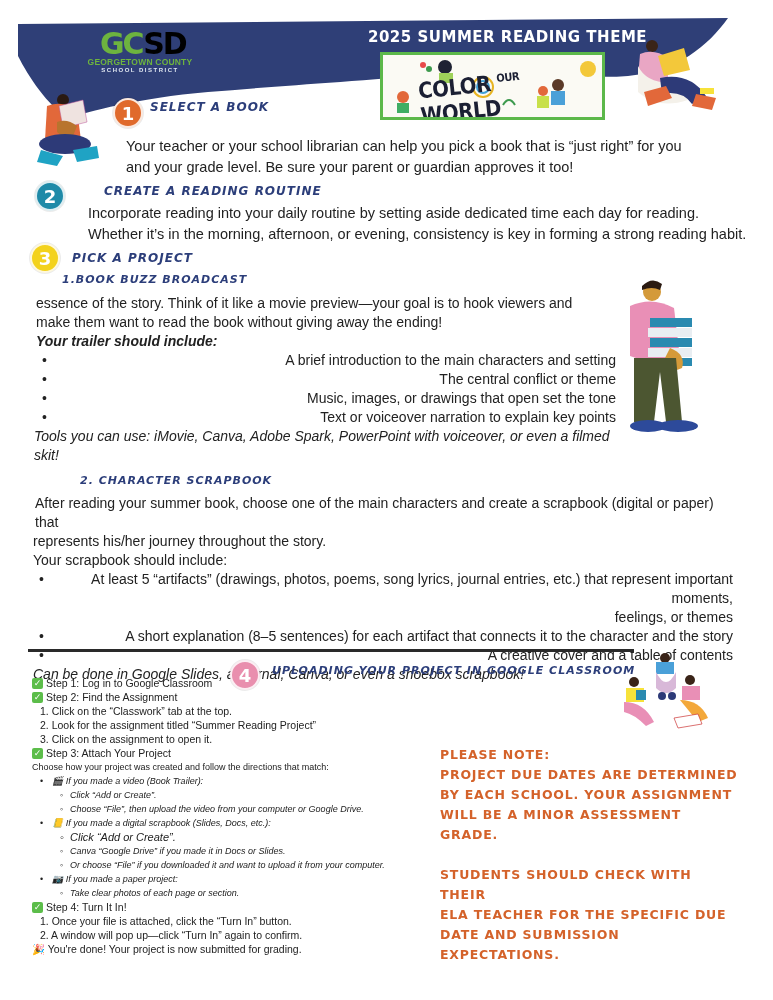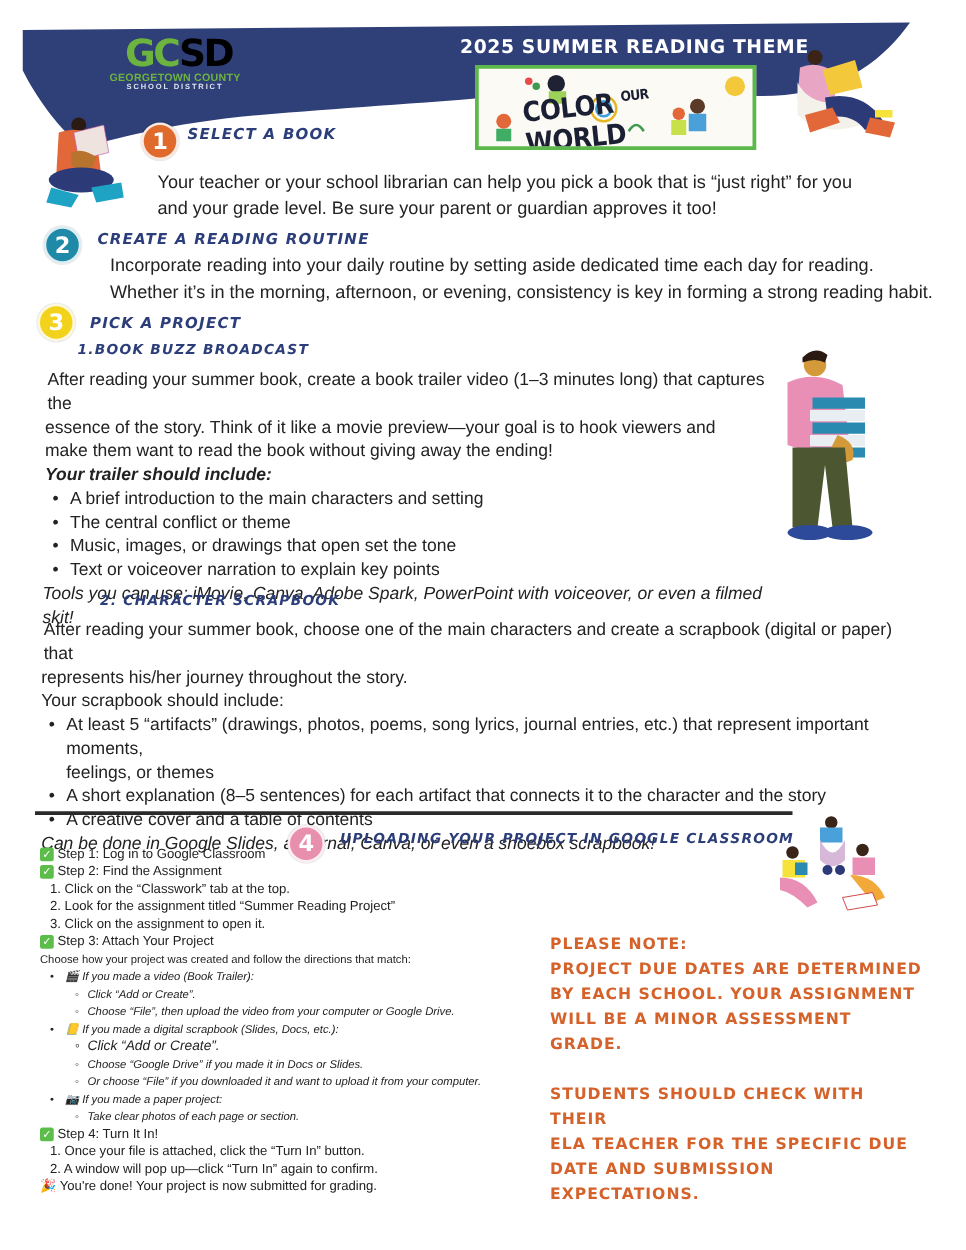--- a/index.html
+++ b/index.html
@@ -11,21 +11,21 @@
   .logo-sub1 { left: 85px; top: 57px; width: 110px; text-align: center; font-size: 8.5px; color: #6db33f; font-weight: bold; letter-spacing: 0.2px; }
   .logo-sub2 { left: 85px; top: 67px; width: 110px; text-align: center; font-size: 6px; color: #dfe6f0; letter-spacing: 1.5px; font-weight: bold; }
   .theme-title { left: 368px; top: 28px; font-family: "DejaVu Sans", sans-serif; font-weight: bold; font-size: 15px; color: #ffffff; letter-spacing: 0.5px; }
   .theme-box { left: 380px; top: 52px; width: 225px; height: 68px; border: 3px solid #5cb84a; background: #fbfaf4; overflow: hidden; }
   .theme-text { position: absolute; left: 36px; top: 14px; font-family: "DejaVu Sans Condensed", "DejaVu Sans", sans-serif; font-size: 22px; font-weight: bold; color: #1b1f33; transform: rotate(-6deg); letter-spacing: -0.5px; }
   .theme-text small { font-size: 11px; vertical-align: super; }
   .heading { font-family: "DejaVu Sans", sans-serif; font-weight: bold; color: #2c3e7a; font-size: 12px; letter-spacing: 1px; font-style: italic; }
   .num-badge { width: 30px; height: 30px; border-radius: 50%; color: #fff; font-family: "DejaVu Sans", sans-serif; font-weight: bold; font-size: 18px; display: flex; align-items: center; justify-content: center; border: 2px solid rgba(255,255,255,0.85); box-shadow: 0 0 0 1px rgba(0,0,0,0.08); }
   .body-text { font-family: "Liberation Sans", sans-serif; font-size: 14px; line-height: 20px; color: #222; }
   ul.bullets { list-style: none; }
-  ul.bullets li { position: relative; padding-left: 20px; }
+  ul.bullets li { position: relative; padding-left: 20px; text-align: right; }
   ul.bullets li::before { content: "\2022"; position: absolute; left: 6px; }
   .note { font-family: "DejaVu Sans", sans-serif; font-weight: bold; color: #d4622a; font-size: 12.5px; line-height: 20px; text-align: left; letter-spacing: 0.8px; }
   .steps { font-size: 10.5px; line-height: 14px; color: #222; }
   .steps .step { display: flex; align-items: center; gap: 3px; }
   .check { width: 11px; height: 11px; background: #5cbd4a; border-radius: 2px; color: #fff; font-size: 9px; line-height: 11px; text-align: center; display: inline-block; }
   .steps .ol-item { padding-left: 8px; }
   .steps .it { font-style: italic; font-size: 9px; line-height: 14px; }
   .steps .sub { padding-left: 38px; position: relative; }
   .steps .sub::before { content: "\25E6"; position: absolute; left: 28px; font-style: normal; }
   .steps .bul { padding-left: 20px; position: relative; }
@@ -87,32 +87,31 @@
 </svg>
 
 <div class="abs num-badge" style="left:113px;top:98px;background:#e06a2c;">1</div>
 <div class="abs heading" style="left:150px;top:100px;">SELECT A BOOK</div>
 <div class="abs body-text" style="left:126px;top:136px;font-size:14.5px;line-height:21px;">
   <div>Your teacher or your school librarian can help you pick a book that is “just right” for you</div>
   <div>and your grade level. Be sure your parent or guardian approves it too!</div>
 </div>
 
 <div class="abs num-badge" style="left:35px;top:181px;background:#1f8aa8;">2</div>
-<div class="abs heading" style="left:78px;top:184px;text-align:center;">CREATE A READING ROUTINE</div>
+<div class="abs heading" style="left:104px;top:184px;text-align:center;">CREATE A READING ROUTINE</div>
 <div class="abs body-text" style="left:88px;top:203px;font-size:14.5px;line-height:21px;">
   <div>Incorporate reading into your daily routine by setting aside dedicated time each day for reading.</div>
   <div>Whether it’s in the morning, afternoon, or evening, consistency is key in forming a strong reading habit.</div>
 </div>
 
 <div class="abs num-badge" style="left:30px;top:243px;background:#f3d21c;color:#fff;">3</div>
 <div class="abs heading" style="left:72px;top:251px;">PICK A PROJECT</div>
 <div class="abs heading" style="left:62px;top:273px;font-size:11px;">1.BOOK BUZZ BROADCAST</div>
 
 <div class="abs body-text" style="left:36px;top:294px;width:580px;line-height:19px;">
-  <div style="padding-left:2px">After reading your summer book, create a book trailer video (1–3 minutes long) that captures the</div>
   <div>essence of the story. Think of it like a movie preview—your goal is to hook viewers and</div>
   <div>make them want to read the book without giving away the ending!</div>
   <div style="font-weight:bold;font-style:italic">Your trailer should include:</div>
   <ul class="bullets">
     <li>A brief introduction to the main characters and setting</li>
     <li>The central conflict or theme</li>
     <li>Music, images, or drawings that open set the tone</li>
     <li>Text or voiceover narration to explain key points</li>
   </ul>
   <div style="font-style:italic;margin-left:-2px">Tools you can use: iMovie, Canva, Adobe Spark, PowerPoint with voiceover, or even a filmed skit!</div>
@@ -166,21 +165,21 @@
   <div class="step">
       <span class="check">✓</span>
       <span>Step 3: Attach Your Project</span>
     </div>
   <div style="font-size:9px">Choose how your project was created and follow the directions that match:</div>
   <div class="it bul"><span>🎬</span> <span>If you made a video (Book Trailer):</span></div>
   <div class="it sub">Click “Add or Create”.</div>
   <div class="it sub">Choose “File”, then upload the video from your computer or Google Drive.</div>
   <div class="it bul"><span>📒</span> <span>If you made a digital scrapbook (Slides, Docs, etc.):</span></div>
   <div class="it sub" style="font-size:11px">Click “Add or Create”.</div>
-  <div class="it sub">Choose “Google Drive” if you made it in Docs or Slides.</div>
+  <div class="it sub">Canva “Google Drive” if you made it in Docs or Slides.</div>
   <div class="it sub">Or choose “File” if you downloaded it and want to upload it from your computer.</div>
   <div class="it bul"><span>📷</span> <span>If you made a paper project:</span></div>
   <div class="it sub">Take clear photos of each page or section.</div>
   <div class="step">
       <span class="check">✓</span>
       <span>Step 4: Turn It In!</span>
     </div>
   <div class="ol-item">1. Once your file is attached, click the “Turn In” button.</div>
   <div class="ol-item">2. A window will pop up—click “Turn In” again to confirm.</div>
   <div><span>🎉</span> <span>You're done! Your project is now submitted for grading.</span></div>

